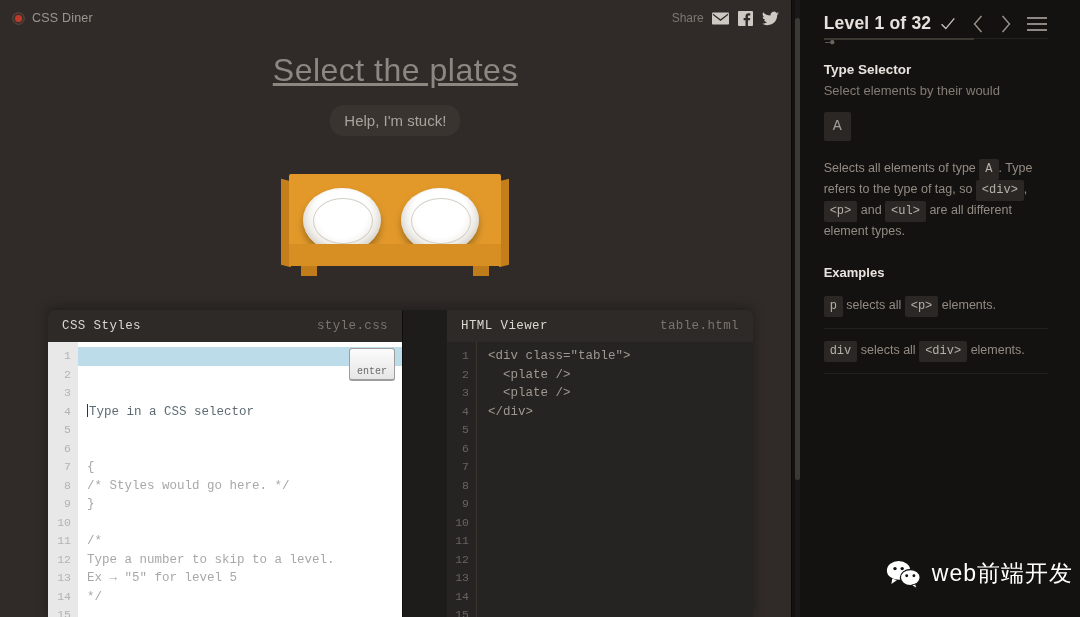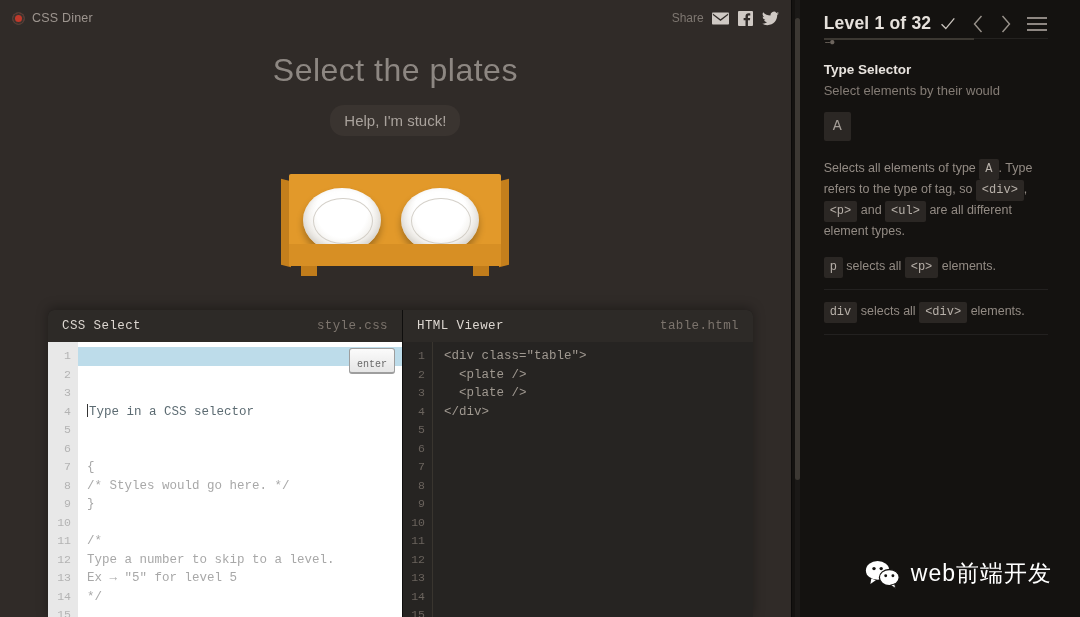--- a/index.html
+++ b/index.html
@@ -43,20 +43,21 @@
   .sicon-wrap { display: flex; align-items: center; justify-content: center; }
 
   .stage { position: relative; height: 272px; }
   .title {
     text-align: center;
     color: #8d8782;
     font-size: 32px;
     font-weight: 400;
     letter-spacing: .5px;
     padding-top: 16px;
+    text-decoration: underline;
   }
   .help-row { text-align: center; margin-top: 16px; }
   .help-btn {
     display: inline-block;
     background: #3a3430;
     color: #a9a29c;
     font-size: 15px;
     padding: 7px 14px;
     border-radius: 14px;
     border: none;
@@ -117,21 +118,21 @@
     position: absolute; left: 48px; top: 310px;
     width: 705px; height: 307px;
     display: flex;
     border-radius: 6px 6px 0 0;
     overflow: hidden;
     background: #1e1c1a;
     box-shadow: 0 -2px 12px rgba(0,0,0,.35);
   }
   .pane { display: flex; flex-direction: column; height: 100%; }
   .pane.css { width: 355px; border-right: 1px solid #0f0e0d; }
-  .pane.html { width: 350px; }
+  .pane.html { width: 350px; padding-left: 44px; }
   .pane-head {
     height: 32px; flex: 0 0 32px;
     display: flex; align-items: center; justify-content: space-between;
     padding: 0 14px;
     background: #2d2a27;
     font-family: "Liberation Mono", monospace;
     font-size: 12.5px;
   }
   .pane-title { color: #ddd7d1; letter-spacing: .4px; }
   .pane-file { color: #7c746d; letter-spacing: .4px; }
@@ -181,21 +182,21 @@
   }
   .enter-btn {
     position: absolute; right: 7px; top: 6px;
     background: linear-gradient(#fbfbfb, #e6e6e6);
     border: 1px solid #9e9e9e;
     border-bottom-width: 2px;
     border-radius: 3px;
     color: #6b6b6b;
     font-family: "Liberation Mono", monospace;
     font-size: 10px;
-    padding: 10px 7px 2px;
+    padding: 17px 7px 2px;
     cursor: pointer;
   }
 
   
   .side {
     position: relative;
     width: 292px; height: 617px;
     background: #141210;
     padding: 0 32px;
     border-left: 1px solid #0b0a09;
@@ -269,21 +270,21 @@
   }
   .ex-row {
     color: #938b84; font-size: 12.5px;
     padding: 12px 0 11px;
   }
   .ex-row + .ex-row { border-top: 1px solid #232120; }
   .ex-list { margin-top: 4px; border-bottom: 1px solid #232120; }
 
   
   .watermark {
-    position: absolute; right: 28px; bottom: 28px;
+    position: absolute; right: 7px; bottom: 28px;
     display: flex; align-items: center; gap: 10px;
   }
   .wm-text { color: #ffffff; font-size: 23px; letter-spacing: 1px; }
   .wm-icon { width: 36px; height: 30px; display: block; }
 </style>
 </head>
 <body>
 
 <div class="app">
 
@@ -333,21 +334,21 @@
             <div class="plate p2"></div>
           </div>
         </div>
       </div>
     </div>
 
     <div class="editors">
 
       <div class="pane css">
         <div class="pane-head">
-          <span class="pane-title">CSS Select</span>
+          <span class="pane-title">CSS Styles</span>
           <span class="pane-file">style.css</span>
         </div>
         <div class="pane-body">
           <div class="gutter" id="css-gutter">
               <div>1</div>
               <div>2</div>
               <div>3</div>
               <div>4</div>
               <div>5</div>
               <div>6</div>
@@ -440,20 +441,21 @@
     <div class="desc">
       <span>Selects all elements of type</span>
       <span class="chip">A</span><span>. Type refers to the type of tag, so</span>
       <span class="chip">&lt;div&gt;</span><span>,</span>
       <span class="chip">&lt;p&gt;</span>
       <span>and</span>
       <span class="chip">&lt;ul&gt;</span>
       <span>are all different element types.</span>
     </div>
 
+    <div class="examples-title">Examples</div>
     <div class="ex-list">
       <div class="ex-row">
         <span class="chip">p</span>
         <span>selects all</span>
         <span class="chip">&lt;p&gt;</span>
         <span>elements.</span>
       </div>
       <div class="ex-row">
         <span class="chip">div</span>
         <span>selects all</span>

